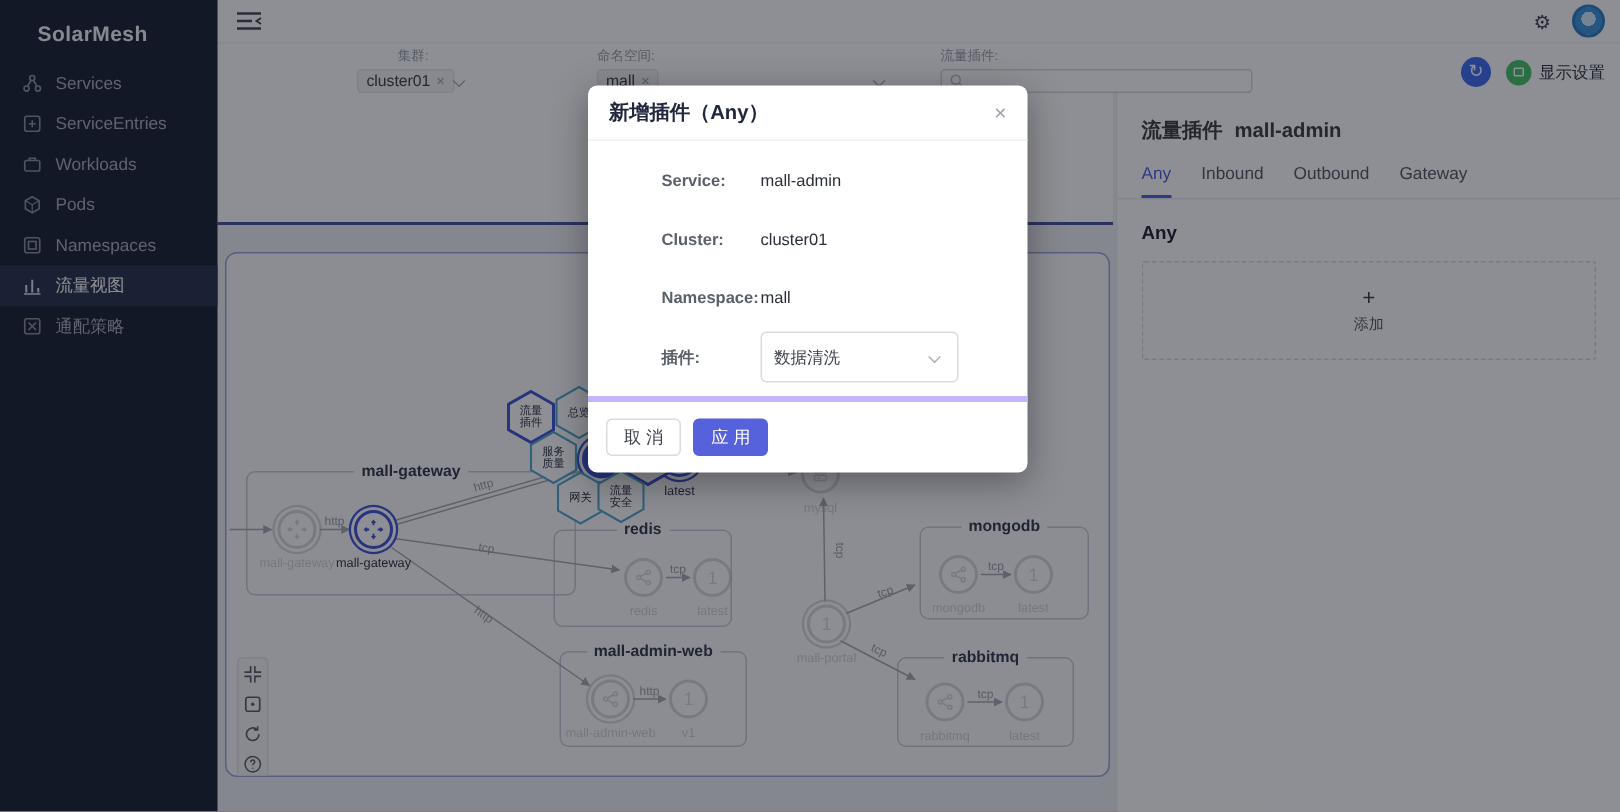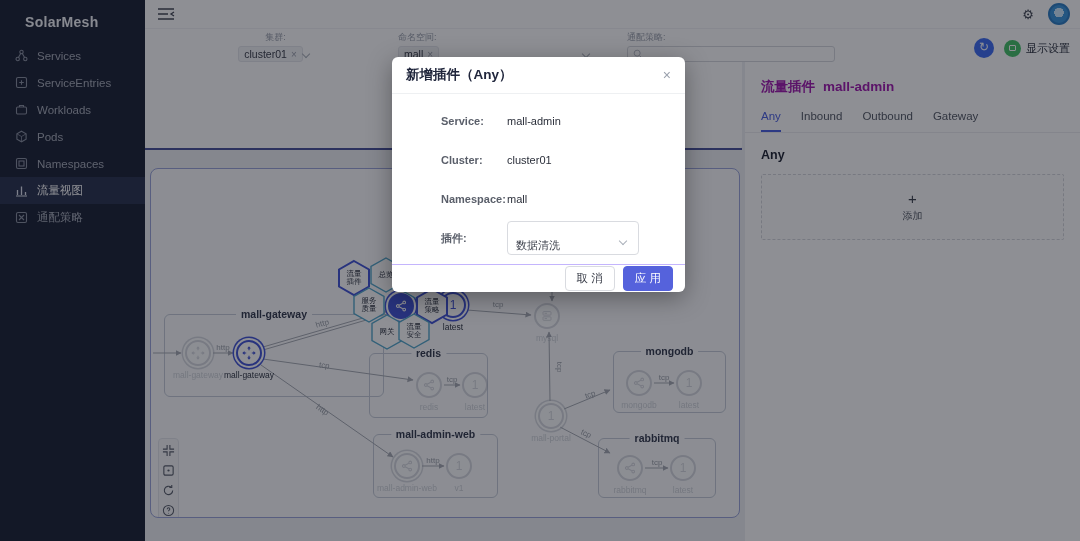--- a/index.html
+++ b/index.html
@@ -61,43 +61,43 @@
   .glabel.dark { color:#2f3542; }
   .hex { position:absolute; width:34px; height:38px; z-index:4; cursor:pointer; }
   .hex svg { position:absolute; inset:0; }
   .hexlabel { position:absolute; inset:0; display:flex; align-items:center; justify-content:center; text-align:left; font-size:7.5px; line-height:8.5px; color:#2f3542; }
   .gtoolbar { position:absolute; left:7px; top:269px; width:21px; background:#f5f6f8; border:1px solid #e4e6eb; border-radius:4px; display:flex; flex-direction:column; align-items:center; padding:4px 0; gap:6px; z-index:5; }
   .gtool { width:14px; height:14px; color:#5a5f6b; cursor:pointer; }
   .gtool svg { width:13px; height:13px; }
 
   
   .right-panel { position:absolute; left:600px; top:0; right:0; bottom:0; background:#fff; padding:16px 16px 0 16px; }
-  .rp-title { font-size:13.5px; font-weight:bold; color:#a21caf; }
+  .rp-title { font-size:13.5px; font-weight:bold; color:#404040; }
   .rp-title .svc { margin-left:8px; }
   .rp-tabs { display:flex; gap:20px; margin-top:14px; border-bottom:1px solid #ededf0; margin-left:-16px; margin-right:-16px; padding-left:16px; }
   .rp-tab { font-size:11.5px; color:#555b66; padding-bottom:8px; cursor:pointer; border-bottom:2px solid transparent; }
   .rp-tab.active { color:#4d62e2; border-bottom-color:#4d62e2; }
   .rp-section { font-size:12.5px; font-weight:bold; color:#1f2433; margin-top:15px; }
   .add-box { margin-top:12px; height:66px; border:1px dashed #d5d7dc; border-radius:2px; display:flex; flex-direction:column; align-items:center; justify-content:center; cursor:pointer; background:#fefefe; }
   .add-plus { font-size:15px; color:#3c414d; line-height:15px; }
   .add-label { font-size:10px; color:#555b66; margin-top:3px; }
 
   
   .backdrop { position:absolute; inset:0; background:rgba(9,11,22,0.46); z-index:40; }
   .modal { position:absolute; left:392px; top:57px; width:293px; background:#fff; border-radius:6px; box-shadow:0 6px 24px rgba(0,0,0,.35); z-index:50; }
   .modal-header { display:flex; align-items:center; padding:9px 14px; border-bottom:1px solid #eef0f2; }
   .modal-title { font-size:13.5px; font-weight:bold; color:#20263c; flex:1; }
   .modal-close { color:#9ba1ad; font-size:14px; cursor:pointer; line-height:14px; }
   .modal-body { padding:17px 0 14px 49px; }
   .mrow { display:flex; align-items:center; margin-bottom:19px; height:20px; }
   .mlabel { width:66px; font-size:11px; color:#5a5f6a;font-weight:bold; }
   .mvalue { font-size:11px; color:#2b2f3a; }
-  .mselect { width:132px; height:26px; border:1px solid #d9dbe0; border-radius:4px; display:flex; justify-content:space-between; padding:16px 8px; cursor:pointer; }
+  .mselect { width:132px; height:26px; border:1px solid #d9dbe0; border-radius:4px; display:flex; align-items:center; justify-content:space-between; padding:16px 8px; cursor:pointer; }
   .mselect span { font-size:11px; color:#3b3f4a; }
-  .modal-footer { border-top:1px solid #c4b5fd; padding:1px 12px; display:flex; justify-content:flex-end; gap:8px; }
+  .modal-footer { border-top:4px solid #c4b5fd; padding:11px 12px; display:flex; justify-content:flex-start; gap:8px; }
   .btn { font-size:11.5px; border-radius:4px; padding:4px 11px; cursor:pointer; }
   .btn-cancel { background:#fff; border:1px solid #d9dbe0; color:#3b3f4a; }
   .btn-apply { background:#5562dc; border:1px solid #5562dc; color:#fff; }
 </style>
 </head>
 <body>
 
 <div class="app">
 
   <aside class="sidebar">
@@ -200,21 +200,21 @@
         <span class="flabel-top">命名空间:</span>
         <div class="fcontrol">
           <span class="tag">
             <span>mall</span>
             <span class="tclose">×</span>
           </span>
           <span class="chev"></span>
         </div>
       </div>
       <div class="fgroup fg-search">
-        <span class="flabel-top">通配策略:</span>
+        <span class="flabel-top">流量插件:</span>
         <div class="search-box">
           <svg width="10" height="10" viewBox="0 0 12 12">
               <circle cx="5" cy="5" r="3.6" fill="none" stroke="#b9bec7" stroke-width="1.2"></circle>
               <path d="M7.8 7.8L11 11" stroke="#b9bec7" stroke-width="1.2"></path>
             </svg>
         </div>
       </div>
       <span class="fb-spacer"></span>
       <div class="fb-actions">
         <span class="refresh-btn">↻</span>

